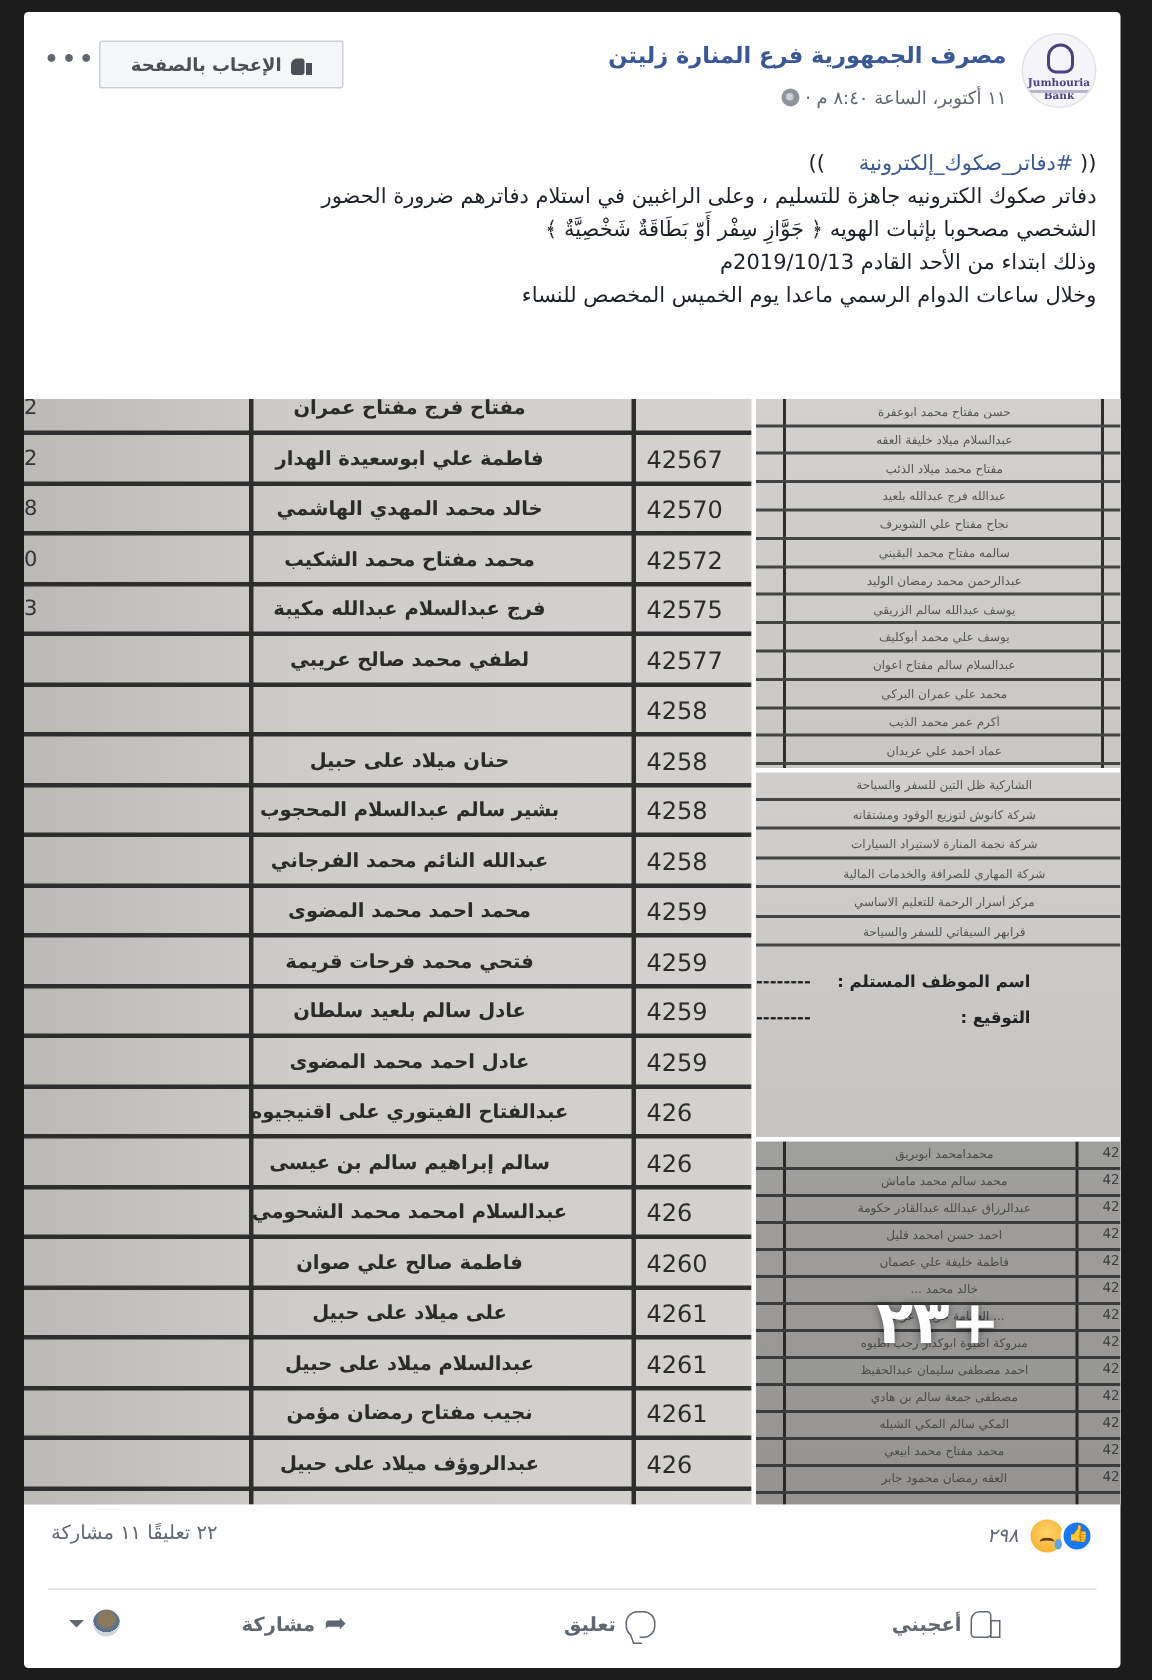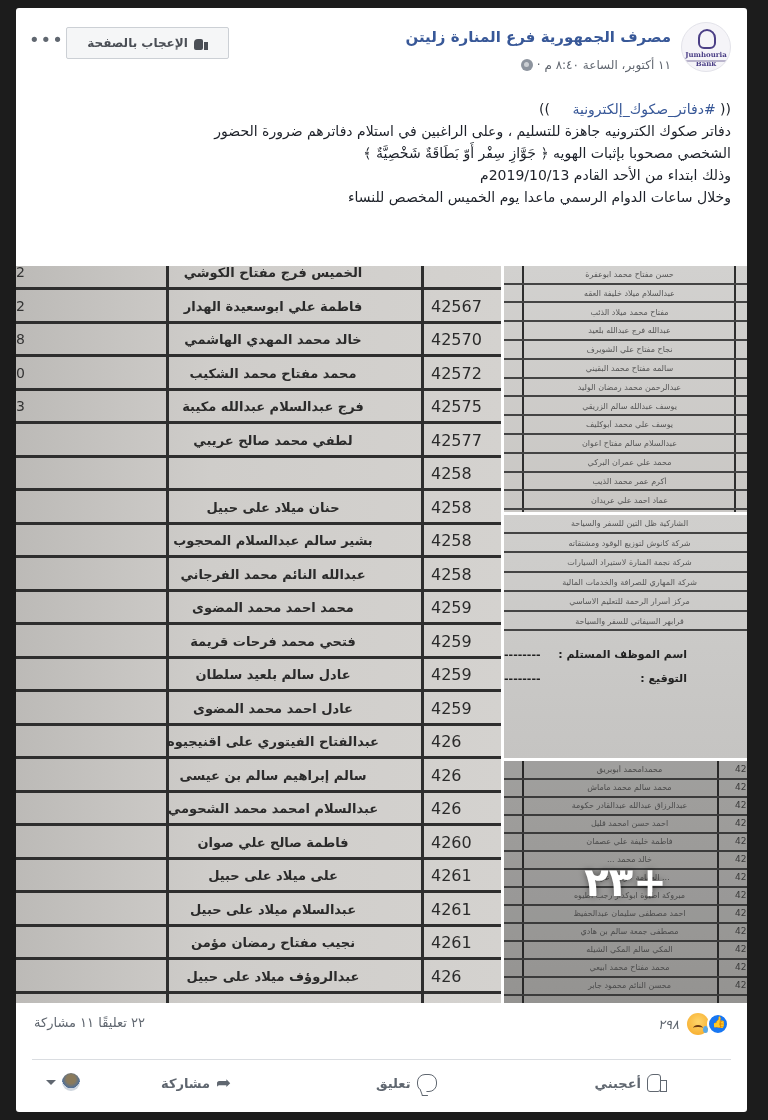--- a/index.html
+++ b/index.html
@@ -96,21 +96,21 @@
     <div>وذلك ابتداء من الأحد القادم 2019/10/13م</div>
     <div>وخلال ساعات الدوام الرسمي ماعدا يوم الخميس المخصص للنساء</div>
   </div>
 
   <div class="photo-grid">
     <div class="photo photo-main" id="photo-main">
       <div class="vline" style="left:150px;"></div>
       <div class="vline" style="left:405px;"></div>
     <div class="tbl-row" style="top: -8px;">
           <span class="left">2</span>
-          <span class="name">الخميس فرج مفتاح الكوشي</span>
+          <span class="name">مفتاح فرج مفتاح عمران</span>
           <span class="num"></span>
         </div>
         <div class="tbl-row" style="top: 25.5px;">
           <span class="left">2</span>
           <span class="name">فاطمة علي ابوسعيدة الهدار</span>
           <span class="num">42567</span>
         </div>
         <div class="tbl-row" style="top: 59px;">
           <span class="left">8</span>
           <span class="name">خالد محمد المهدي الهاشمي</span>
@@ -323,21 +323,21 @@
         </div>
         <div class="mini-row" style="top: 180px;">
           <span class="mname">المكي سالم المكي الشيله</span>
           <span class="mnum">427</span>
         </div>
         <div class="mini-row" style="top: 198px;">
           <span class="mname">محمد مفتاح محمد ابيعي</span>
           <span class="mnum">427</span>
         </div>
         <div class="mini-row" style="top: 216px;">
-          <span class="mname">محسن النائم محمود جابر</span>
+          <span class="mname">العقه رمضان محمود جابر</span>
           <span class="mnum">427</span>
         </div>
         <div class="more-overlay">+٢٣</div>
     </div>
   </div>
 
   <div class="stats">
     <div class="reactions">
       <span class="reaction-count">٢٩٨</span>
       <span class="react-sad"></span>

